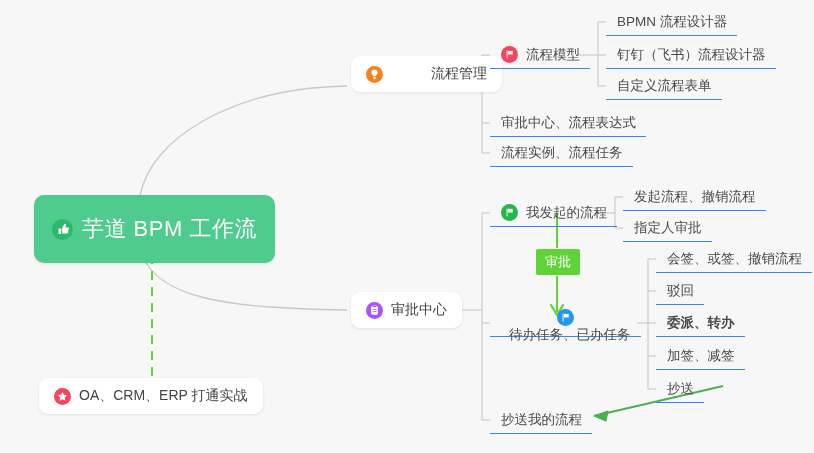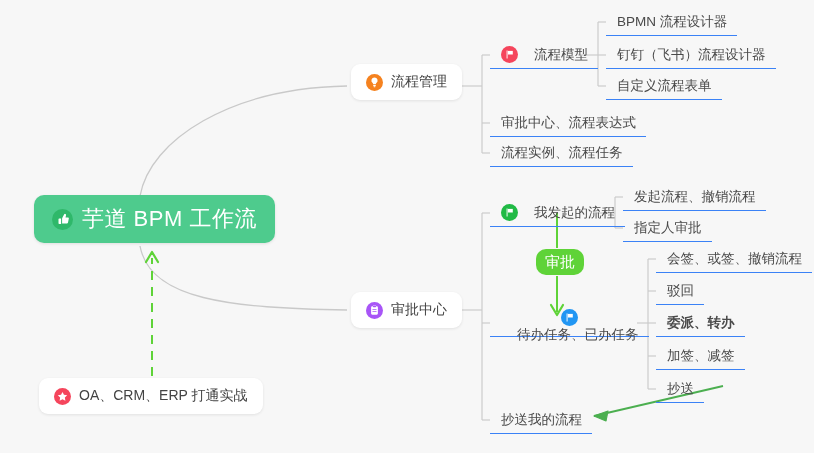--- a/index.html
+++ b/index.html
@@ -15,21 +15,21 @@
 
   .node{position:absolute;box-sizing:border-box;display:flex;align-items:center;}
 
   
   .root{
     background:#4ecb8d;
     border-radius:10px;
     color:#ffffff;
     font-size:22px;
     padding:0 18px;
-    height:48px;
+    height:68px;
     box-shadow:0 1px 3px rgba(0,0,0,0.10);
     letter-spacing:0.5px;
   }
   .root .label{margin-left:9px;}
 
   
   .card{
     background:#ffffff;
     border-radius:9px;
     height:36px;
@@ -44,28 +44,28 @@
   .leaf{
     font-size:13.5px;
     color:#4a4a4a;
     height:28px;
     padding:0 10px 0 11px;
     border-bottom:1px solid #3b82f6;
     background:transparent;
     white-space:nowrap;
   }
   .leaf .label{margin-left:0;}
-  .leaf.with-icon .label{margin-left:16px;}
+  .leaf.with-icon .label{margin-left:8px;}
 
   
   .badge{
     background:#5fd338;
-    border-radius:10px;
+    border-radius:2px;
     color:#ffffff;
-    font-size:15px;
+    font-size:13px;
     height:26px;
     padding:0 9px;
     justify-content:center;
   }
 
   
   .ic{
     width:17px;height:17px;border-radius:50%;
     flex:0 0 auto;
     display:inline-flex;align-items:center;justify-content:center;
@@ -132,21 +132,21 @@
   <div class="node root" style="left:34px;top:195px;">
     <span class="ic ic-lg">
       <svg width="21" height="21" viewBox="0 0 21 21">
         <circle cx="10.5" cy="10.5" r="10.5" fill="#2fb86a"></circle>
         <path d="M7.2 9.6h1.9v5.4H7.2a.7.7 0 0 1-.7-.7v-4a.7.7 0 0 1 .7-.7zm2.9-.35 2.1-3.9a1 1 0 0 1 1.85.7l-.5 2.35h2.3a1 1 0 0 1 .98 1.22l-.82 3.9a1.2 1.2 0 0 1-1.17.95h-4.74V9.25z" fill="#ffffff"></path>
       </svg>
     </span>
     <span class="label">芋道 BPM 工作流</span>
   </div>
 
-  <div class="node card" style="left:351px;top:64px;">
+  <div class="node card" style="left:351px;top:56px;gap:40px;">
     <span class="ic">
       <svg width="17" height="17" viewBox="0 0 17 17">
         <circle cx="8.5" cy="8.5" r="8.5" fill="#f5821f"></circle>
         <path d="M8.5 3.4a3.1 3.1 0 0 0-1.85 5.6c.3.23.47.53.47.88v.27h2.76v-.27c0-.35.17-.65.47-.88A3.1 3.1 0 0 0 8.5 3.4z" fill="#ffffff"></path>
         <rect x="7.12" y="10.9" width="2.76" height="1.05" rx="0.5" fill="#ffffff"></rect>
         <rect x="7.45" y="12.3" width="2.1" height="0.95" rx="0.47" fill="#ffffff"></rect>
       </svg>
     </span>
     <span class="label">流程管理</span>
   </div>

